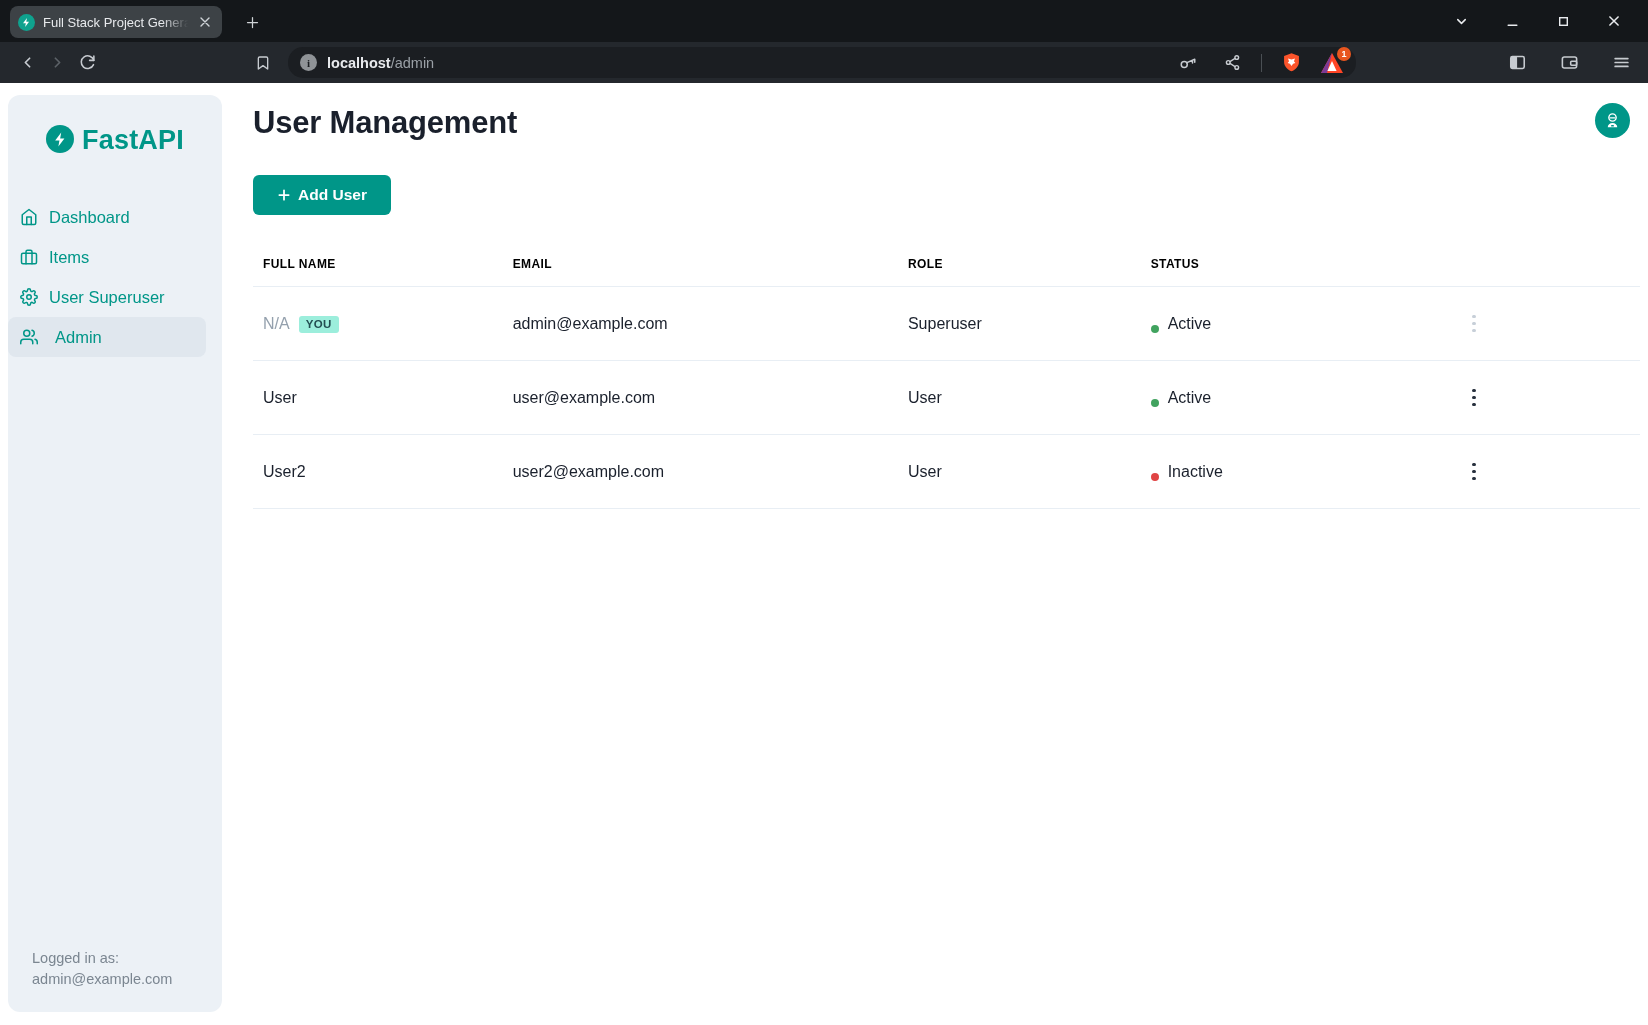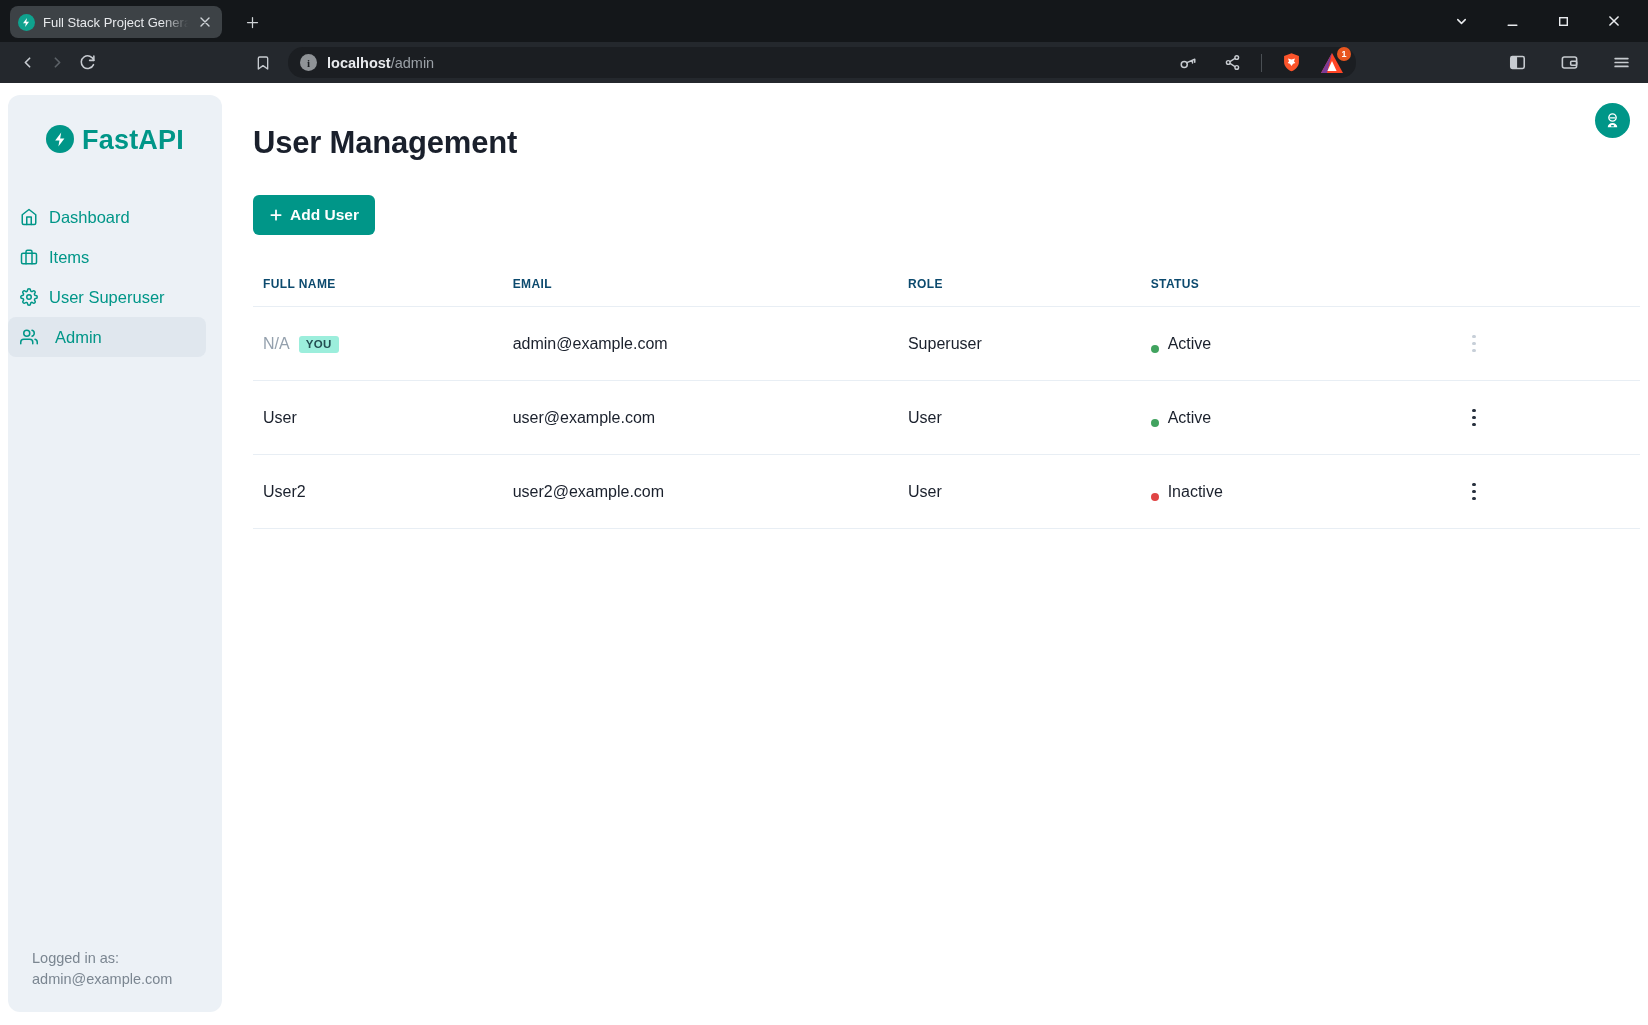--- a/index.html
+++ b/index.html
@@ -37,27 +37,27 @@
   .sidebar { position:absolute; left:8px; top:12px; width:214px; height:917px; background:#ecf1f6; border-radius:12px; }
   .logo { position:absolute; left:0; right:0; top:30px; display:flex; justify-content:center; gap:8px; }
   .logo-mark { width:28px; height:28px; border-radius:50%; background:#009688; display:flex; align-items:center; justify-content:center; }
   .logo-text { font-size:27px; font-weight:bold; color:#009688; letter-spacing:0.2px; }
   .nav { position:absolute; left:0; right:16px; top:102px; display:flex; flex-direction:column; }
   .nav-item { height:40px; display:flex; align-items:center; gap:11px; padding:0 12px; border-radius:8px; color:#009688; font-size:16.5px; cursor:default; }
   .nav-item.active { background:#e0e7ee;gap:17px; }
   .side-foot { position:absolute; left:24px; bottom:22px; color:#7b8691; font-size:14.5px; line-height:1.45; }
 
   .main { position:absolute; left:253px; right:8px; top:0; bottom:0; }
-  .page-title { margin-top:42px; font-size:31px; font-weight:bold; color:#1a202c; letter-spacing:-0.2px; }
-  .add-btn { margin-top:34px; height:40px; width:122px; border:none; border-radius:6px; background:#009688; color:#ffffff; font-family:"Liberation Sans", sans-serif; font-size:15.5px; font-weight:bold; display:flex; align-items:center; justify-content:center; gap:7px; }
+  .page-title { margin-top:22px; font-size:31px; font-weight:bold; color:#1a202c; letter-spacing:-0.2px; }
+  .add-btn { margin-top:34px; height:40px; width:138px; border:none; border-radius:6px; background:#009688; color:#ffffff; font-family:"Liberation Sans", sans-serif; font-size:15.5px; font-weight:bold; display:flex; align-items:center; justify-content:center; gap:7px; }
   .usermenu { position:absolute; top:20px; right:10px; width:35px; height:35px; border-radius:50%; background:#009688; border:none; display:flex; align-items:center; justify-content:center; }
 
   .table { margin-top:24px; }
   .thead, .trow { display:grid; grid-template-columns:18% 28.5% 17.5% 19% 17%; }
-  .th { font-size:12px; font-weight:bold; letter-spacing:0.4px; color:#0c4a6e; text-transform:uppercase; padding:18px 10px 15px 10px; }
+  .th { font-size:12px; font-weight:bold; letter-spacing:0.4px; color:#000000; text-transform:uppercase; padding:18px 10px 15px 10px; }
   .thead { border-bottom:1px solid #e8eef4; }
   .trow { border-bottom:1px solid #e8eef4; height:74px; align-items:center; }
   .td { padding:0 10px; font-size:16px; color:#1a202c; display:flex; align-items:flex-end; gap:9px; }
   .td.dim { color:#94a0ad; }
   .badge-you { background:#9ceedc; color:#234e52; font-size:11.5px; font-weight:bold; letter-spacing:0.4px; padding:2.5px 7px; border-radius:3px; }
   .status-dot { width:8px; height:8px; border-radius:50%; flex:0 0 auto; }
   .td-actions { padding-left:62px; }
   .dots { display:flex; flex-direction:column; align-items:center; background:none; border:none; color:#27303d; padding:4px 6px; }
   .dots span { width:3.6px; height:3.6px; border-radius:50%; background:currentColor; margin:1.7px 0; }
   .dots.muted { color:#c7cfd8; }

